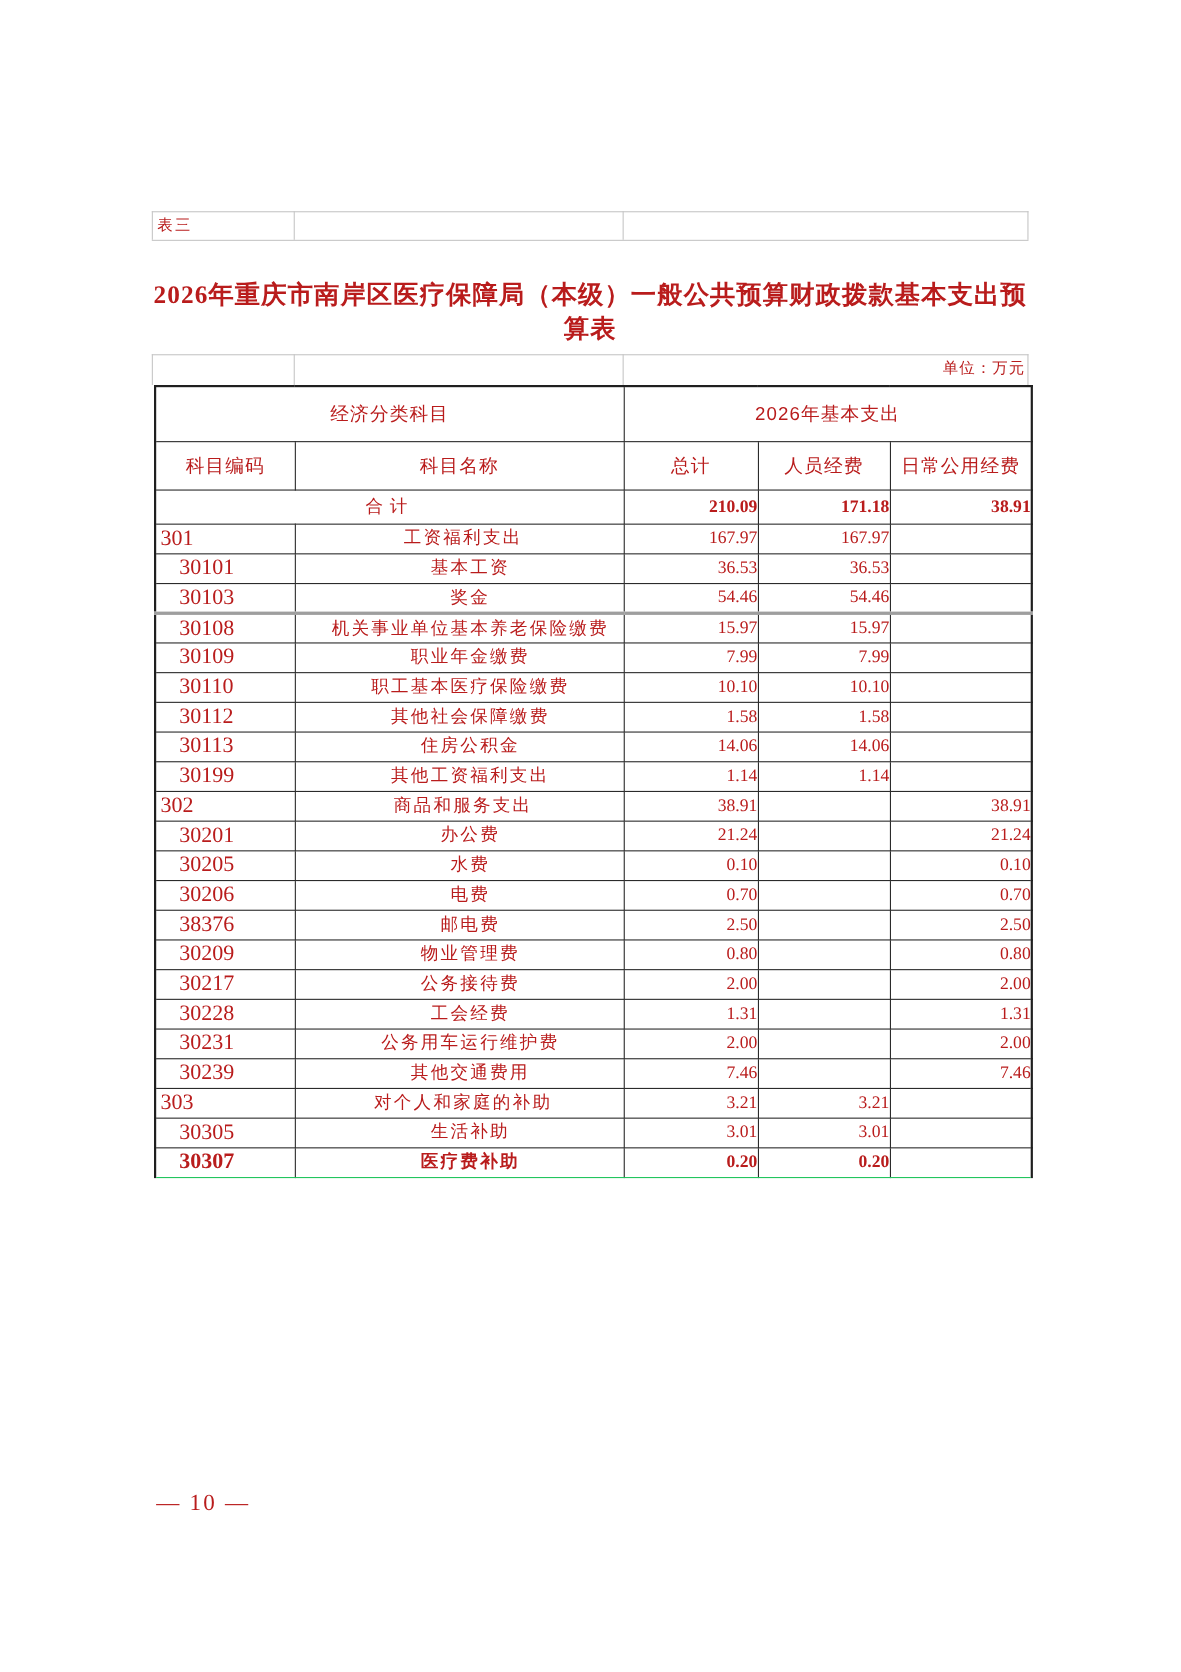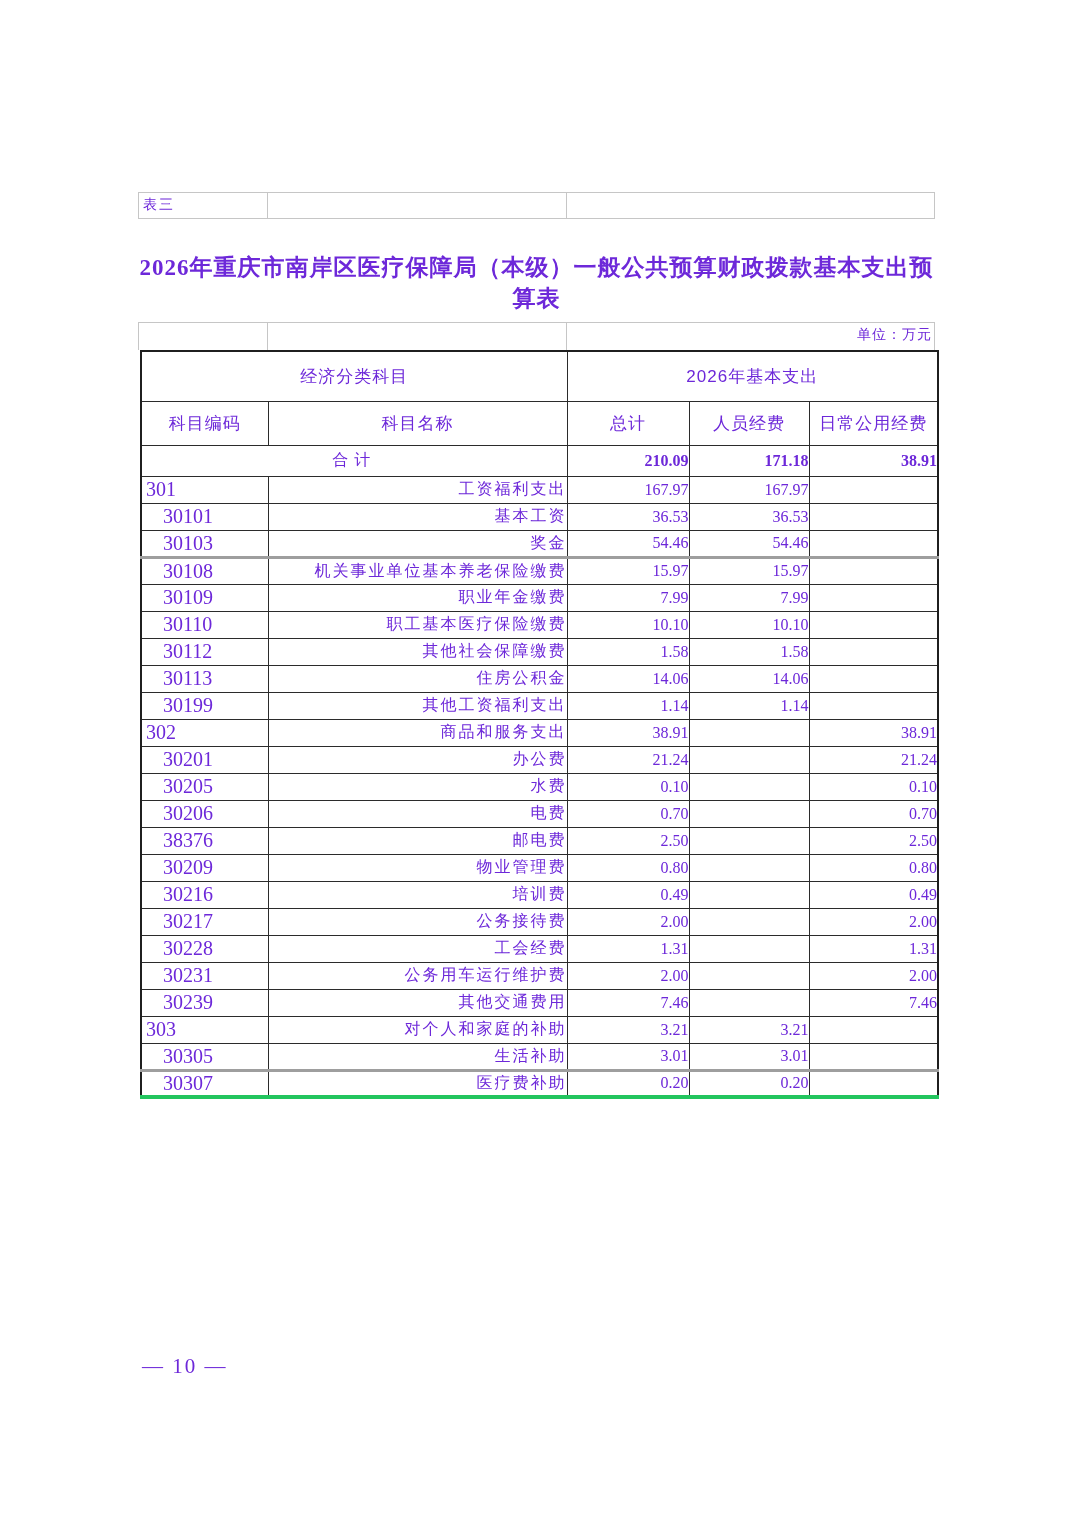--- a/index.html
+++ b/index.html
@@ -1,21 +1,21 @@
 <!DOCTYPE html>
 <html><head>
 <meta charset="utf-8">
 <style>
   html,body{margin:0;padding:0;background:#ffffff;}
   .page{
     position:relative;
     width:1074px;height:1520px;
     background:#ffffff;
     font-family:"Liberation Serif","DejaVu Serif",serif;
-    color:#6d28d9;
+    color:#b91c1c;
     overflow:hidden;
   }
   
   .gline{position:absolute;background:#c6c6c6;}
   .gline.h{height:1px;}
   .gline.v{width:1px;}
 
   .tbl-label{
     position:absolute;left:143px;top:196px;
     font-size:14px;letter-spacing:2px;
@@ -44,24 +44,24 @@
     font-family:"Liberation Sans","DejaVu Sans",sans-serif;
     font-weight:normal;font-size:17px;text-align:center;
     vertical-align:middle;letter-spacing:1px;
   }
   tr.hdr-group{height:50px;}
   tr.hdr-cols{height:44px;}
   tbody tr{height:27px;}
   tbody tr.total-row{height:31px;}
   tbody tr:nth-child(5) td,
   tbody tr:nth-child(24) td{border-top:3px solid #9e9e9e;}
-  tbody tr:last-child td{border-bottom:4px solid #22c55e;}
+  tbody tr:last-child td{border-bottom:1px solid #22c55e;font-weight:bold;}
 
   td.c-code{font-size:20px;text-align:left;vertical-align:middle;}
-  td.c-name{font-size:16px;text-align:right;vertical-align:middle;letter-spacing:2px;}
+  td.c-name{font-size:16px;text-align:center;vertical-align:middle;letter-spacing:2px;}
   td.c-num{font-size:16px;text-align:right;vertical-align:middle;padding-right:6px;}
   tr.lvl1 td.c-code{padding-left:4px;}
   tr.lvl2 td.c-code{padding-left:21px;}
   tr.lvl1 td.c-name{padding-left:7px;}
   tr.lvl2 td.c-name{padding-left:20px;}
   tr.total-row td.c-name{text-align:center;padding-left:0;letter-spacing:6px;}
   tr.total-row td.c-num{font-weight:bold;}
 
   .page-number{
     position:absolute;left:142px;top:1354px;
@@ -218,27 +218,20 @@
           <td class="c-num">2.50</td>
         </tr>
         <tr class="lvl2">
           <td class="c-code">30209</td>
           <td class="c-name">物业管理费</td>
           <td class="c-num">0.80</td>
           <td class="c-num"></td>
           <td class="c-num">0.80</td>
         </tr>
         <tr class="lvl2">
-          <td class="c-code">30216</td>
-          <td class="c-name">培训费</td>
-          <td class="c-num">0.49</td>
-          <td class="c-num"></td>
-          <td class="c-num">0.49</td>
-        </tr>
-        <tr class="lvl2">
           <td class="c-code">30217</td>
           <td class="c-name">公务接待费</td>
           <td class="c-num">2.00</td>
           <td class="c-num"></td>
           <td class="c-num">2.00</td>
         </tr>
         <tr class="lvl2">
           <td class="c-code">30228</td>
           <td class="c-name">工会经费</td>
           <td class="c-num">1.31</td>

